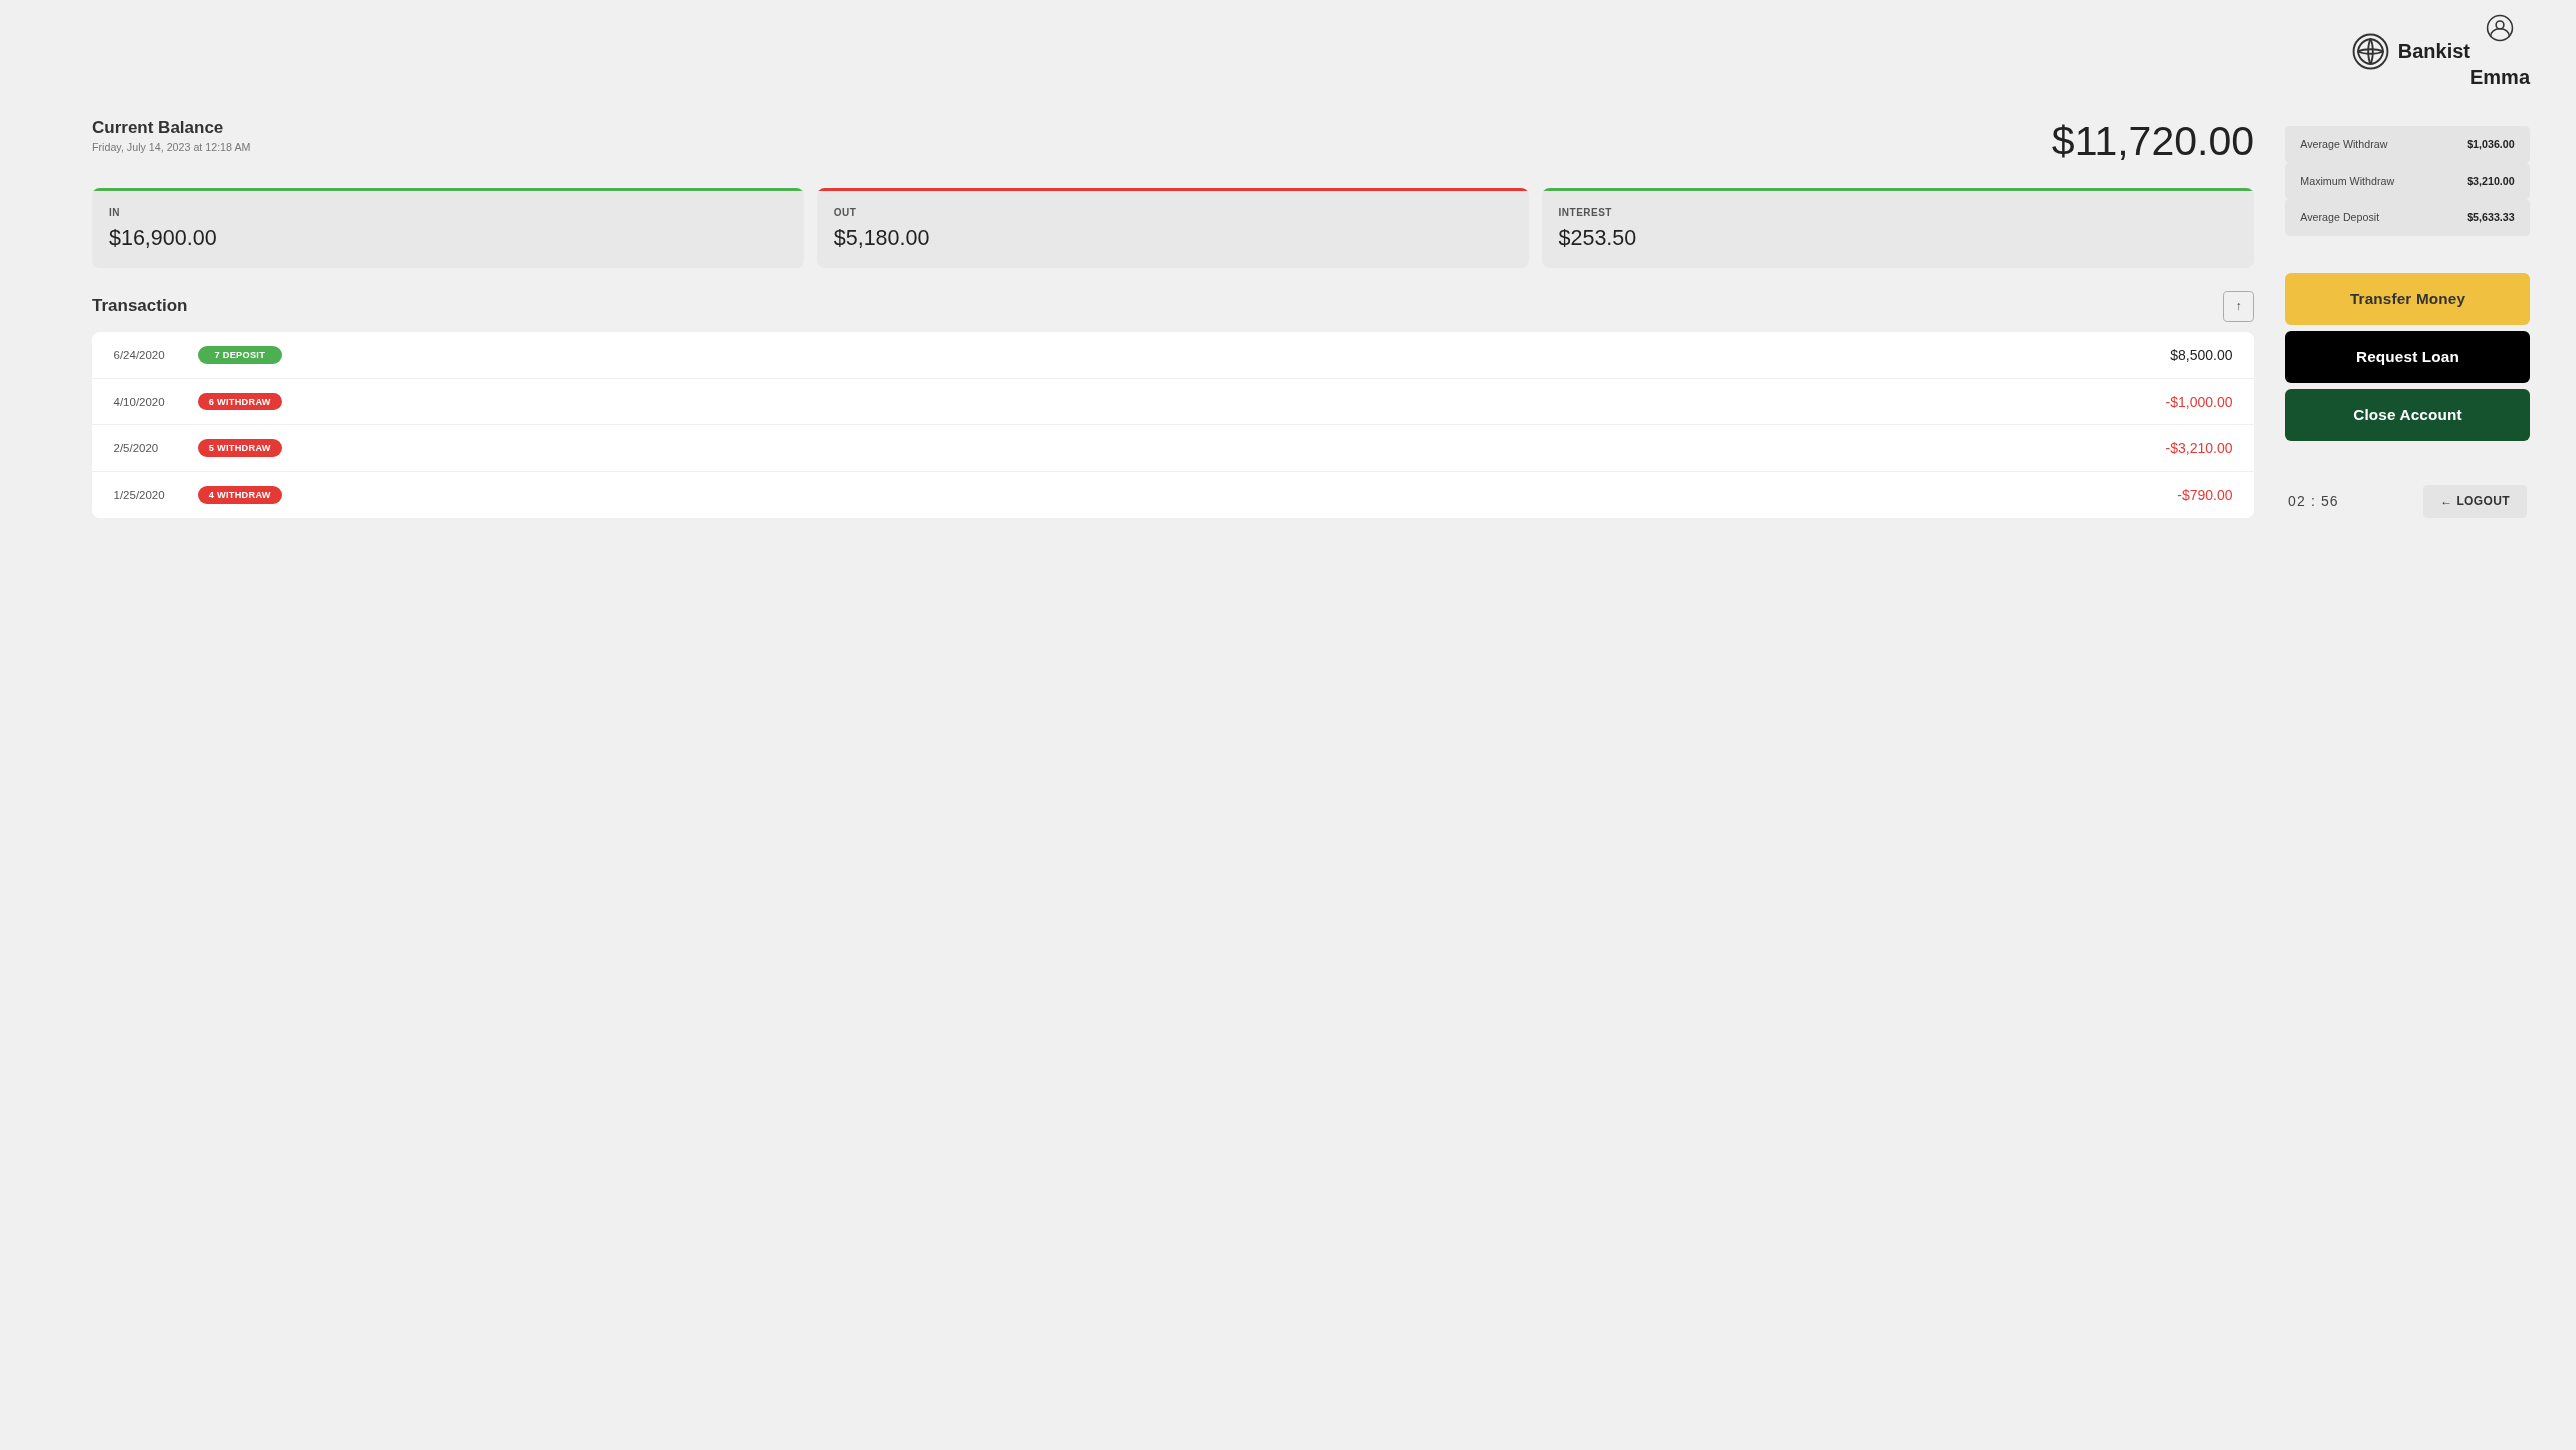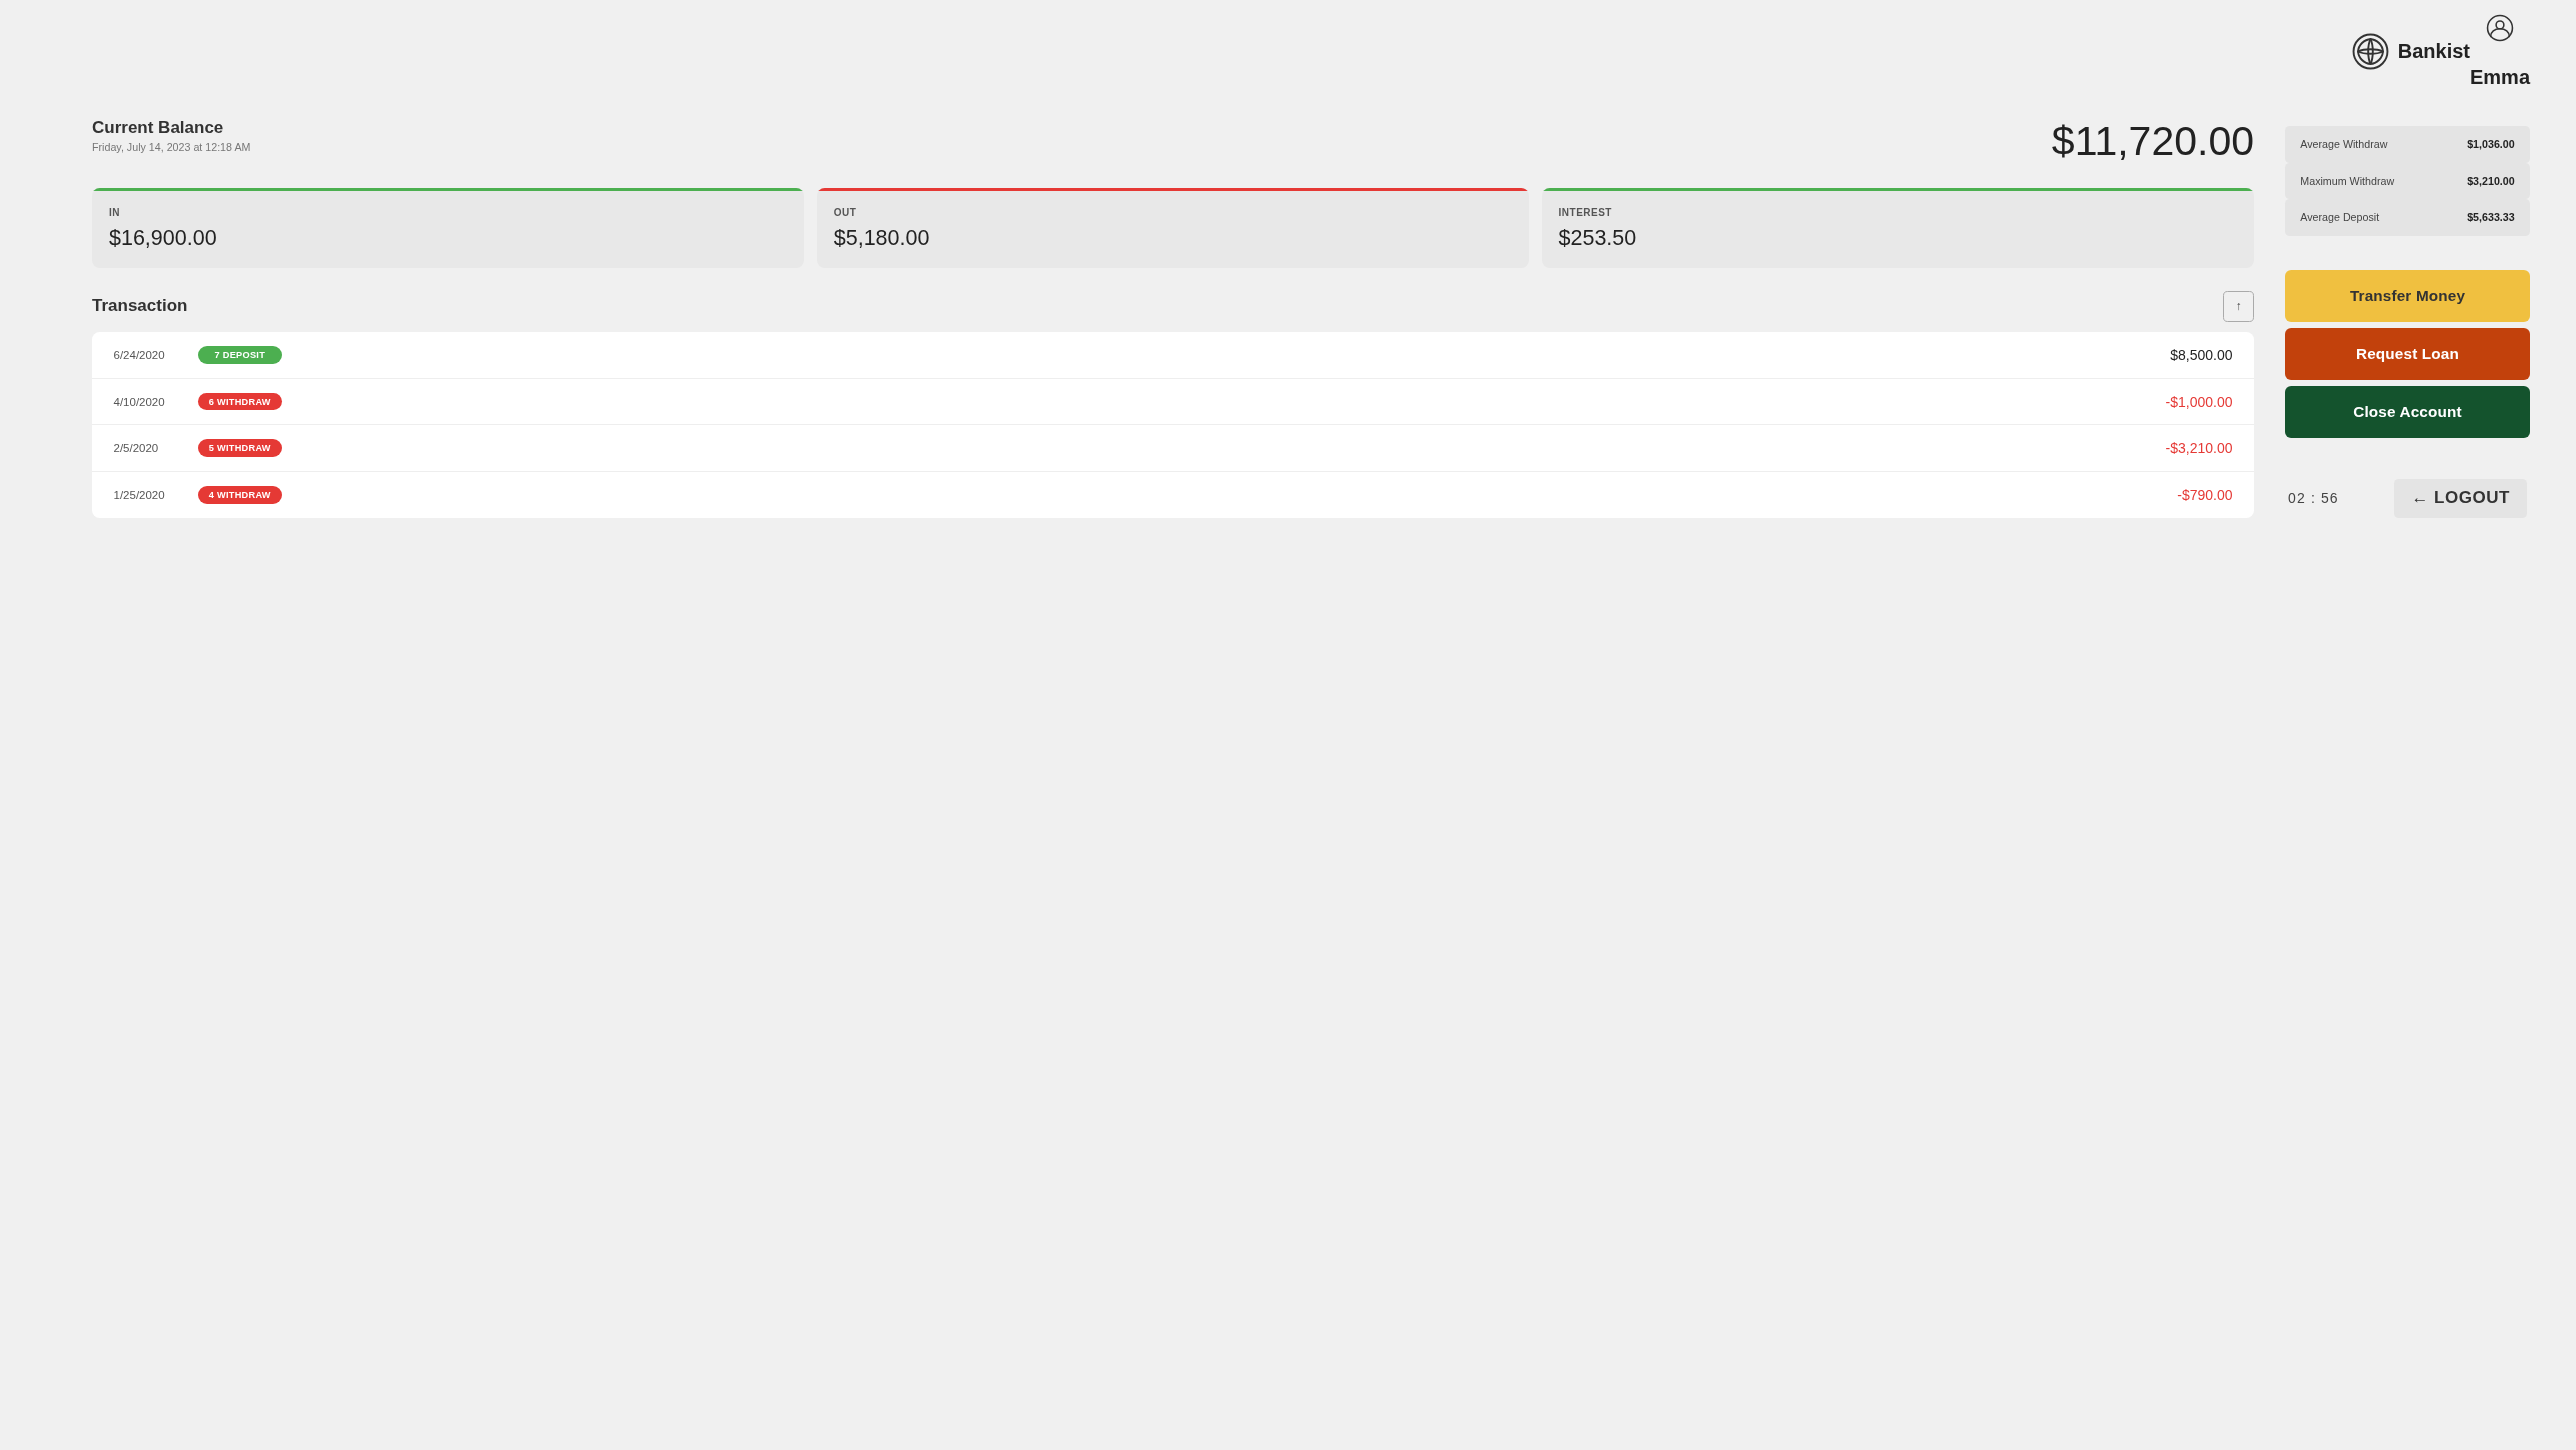--- a/index.html
+++ b/index.html
@@ -218,41 +218,41 @@
       padding: 17px;
       border: none;
       border-radius: 6.1px;
       font-size: 15.3px;
       font-weight: 600;
       cursor: pointer;
       color: white;
       letter-spacing: 0.01em;
     }
     .btn-transfer { background: #f0c040; color: #333; }
-    .btn-loan { background: #c2410c; }
+    .btn-loan { background: #000000; }
     .btn-close { background: #14532d; }
 
     
     .footer-row {
       display: flex;
       justify-content: space-between;
       align-items: center;
       padding: 7.7px 3.1px 0 3.1px;
     }
     .timer-text {
       font-size: 14px;
       color: #444;
       letter-spacing: 0.08em;
     }
     .logout-btn {
       background: #e4e4e4;
       border: none;
       border-radius: 4.6px;
       padding: 9.2px 17px;
-      font-size: 17px;
+      font-size: 12px;
       font-weight: 600;
       cursor: pointer;
       color: #333;
       letter-spacing: 0.03em;
     }
 
     .spacer { flex: 1; }
   </style>
 </head>
 <body>

